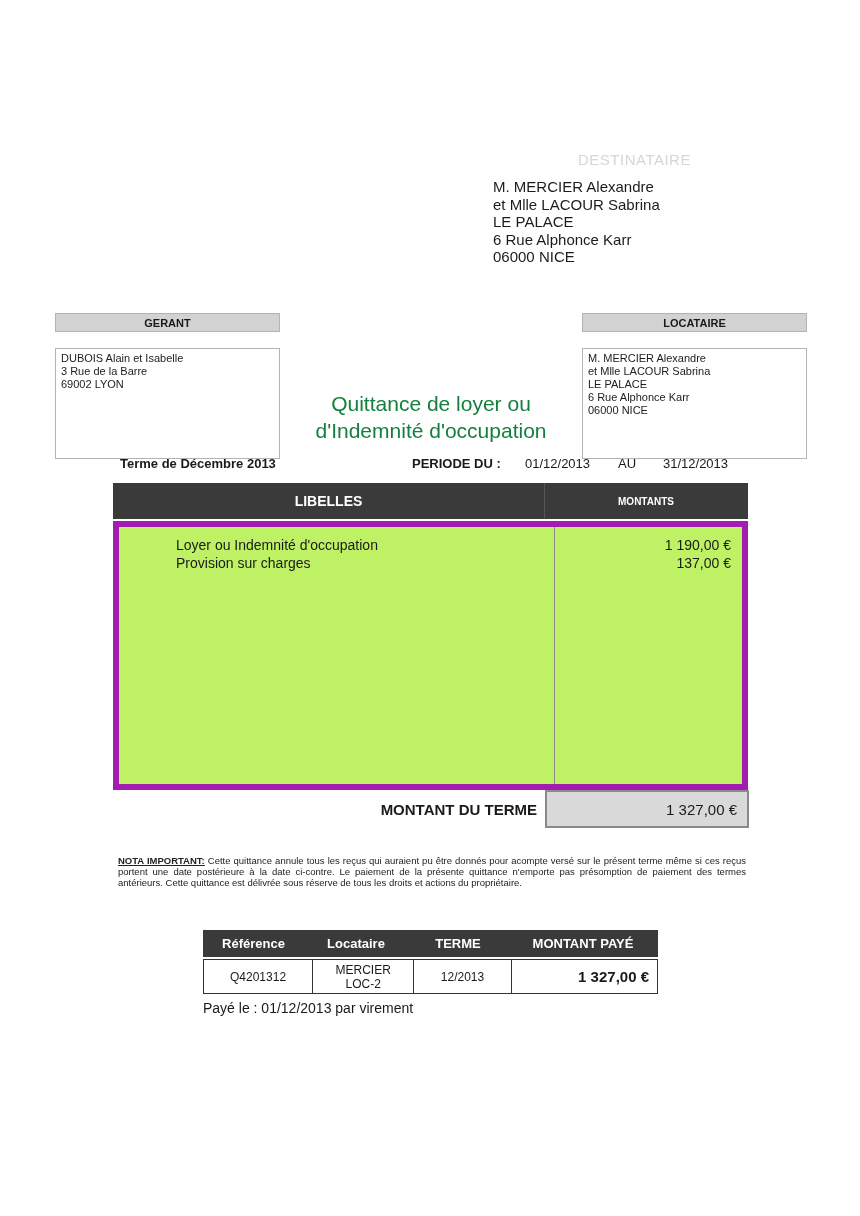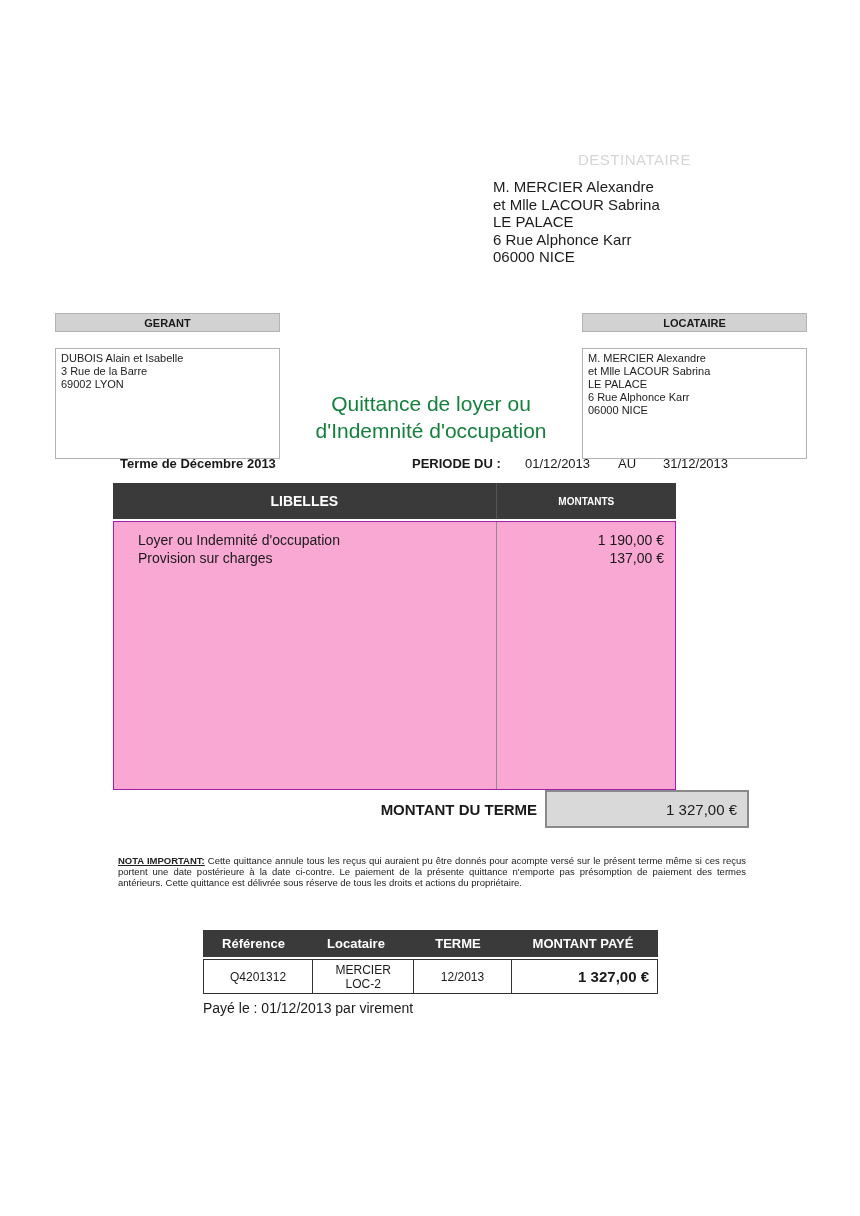--- a/index.html
+++ b/index.html
@@ -46,35 +46,35 @@
 
   
   .terme-line { position:absolute; left:0; top:456px; width:860px; height:16px; font-size:13px; }
   .terme-line .terme { position:absolute; left:120px; font-weight:bold; }
   .terme-line .per-label { position:absolute; left:412px; font-weight:bold; }
   .terme-line .per-du { position:absolute; left:525px; }
   .terme-line .per-au-word { position:absolute; left:618px; }
   .terme-line .per-au { position:absolute; left:663px; }
 
   
-  .charges { position:absolute; left:113px; top:483px; width:563px; }
+  .charges { position:absolute; left:113px; top:483px; width:635px; }
   .charges-head {
     display:flex; height:36px; background:#3a3a3a; color:#ffffff;
   }
   .charges-head .h-lib {
     width:432px; display:flex; align-items:center; justify-content:center;
     font-size:14px; font-weight:bold; border-right:1px solid #555555;
   }
   .charges-head .h-mont {
     width:202px; display:flex; align-items:center; justify-content:center;
     font-size:10px; font-weight:bold;
   }
   .charges-body {
-    margin-top:2px; height:269px; border:1px solid #a21caf;
-    display:flex; background:#f9a8d4;
+    margin-top:2px; height:269px; border:6px solid #a21caf;
+    display:flex; background:#bef264;padding-left:33px;
   }
   .charges-body .c-left {
     width:431px; padding:9px 10px 0 24px; font-size:14px; line-height:18px;
   }
   .charges-body .c-right {
     width:202px; border-left:1px solid #8c8c8c;
     padding:9px 11px 0 0; font-size:14px; line-height:18px; text-align:right;
   }
 
   

